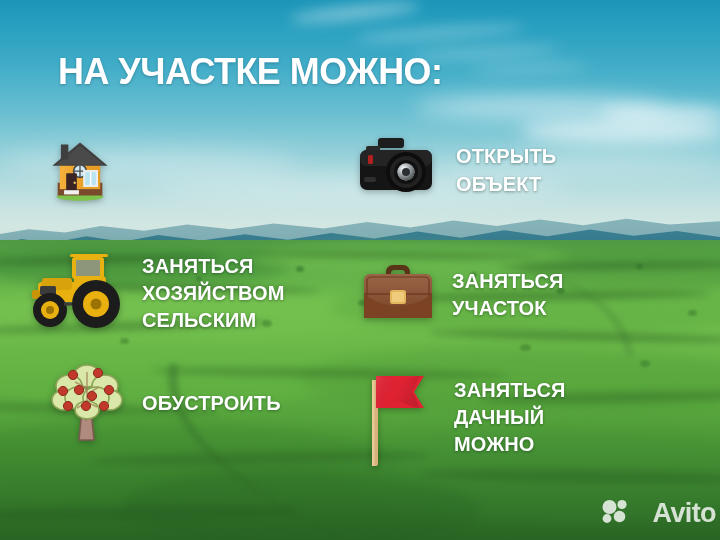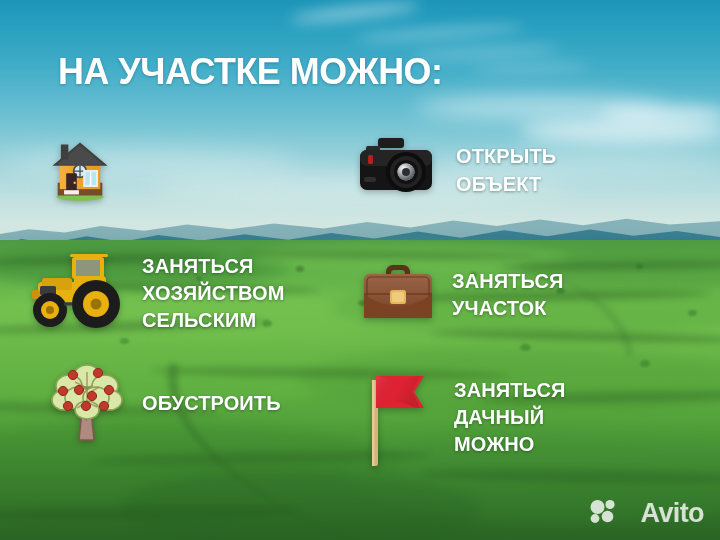--- a/index.html
+++ b/index.html
@@ -180,21 +180,21 @@
   #item-business .label{font-size:20px;line-height:27px;margin-left:14px;}
 
   #item-dacha   {left:46px; top:358px;}
   #item-dacha .label{font-size:20px;line-height:27px;margin-left:14px;}
 
   #item-other   {left:360px;top:362px;}
   #item-other .label{font-size:20px;line-height:27px;margin-left:16px;}
 
   
   .watermark{
-    position:absolute;right:16px;bottom:12px;
+    position:absolute;right:4px;bottom:12px;
     display:flex;align-items:center;gap:24px;
     opacity:.80;
   }
   .wm-text{
     font-size:27px;font-weight:bold;color:#ffffff;letter-spacing:-.6px;
     line-height:27px;
   }
 </style>
 </head>
 <body>

